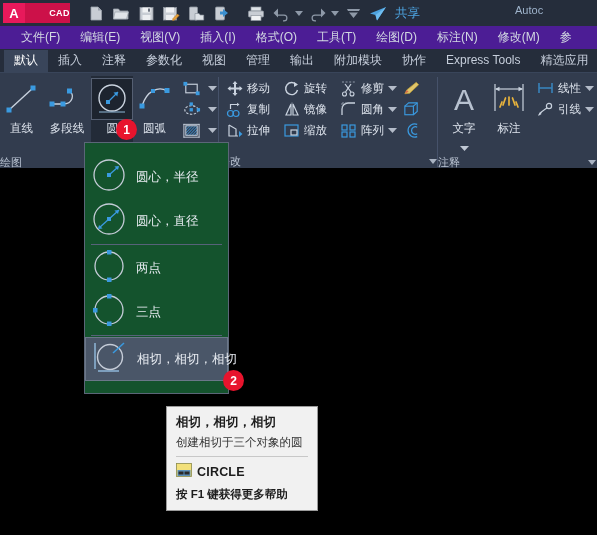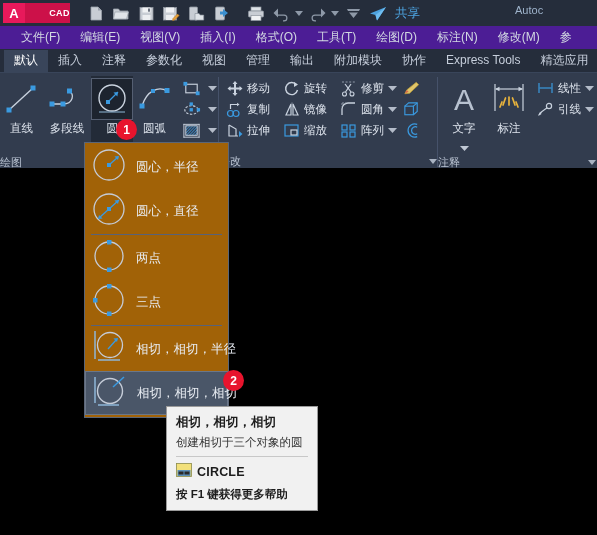--- a/index.html
+++ b/index.html
@@ -246,24 +246,24 @@
     height: 367px;
     background: #000000;
   }
 
   
   .dropdown {
     position: absolute;
     left: 84px;
     top: 142px;
     width: 143px;
-    background: #a16207;
+    background: #14532d;
     border: 1px solid #5b6678;
     z-index: 50;
-    padding: 2px 0;
+    padding: 12px 0;
   }
   .dd-item {
     height: 44px;
     display: flex;
     align-items: center;
     padding-left: 5px;
     gap: 8px;
   }
   .dd-item.hl {
     background: #4a5668;
@@ -918,32 +918,20 @@
         <rect x="17" y="3" width="4.5" height="4.5" fill="#3a9ae0"></rect>
         <rect x="17" y="30.5" width="4.5" height="4.5" fill="#3a9ae0"></rect>
         <rect x="3" y="17" width="4.5" height="4.5" fill="#3a9ae0"></rect>
       </svg>
     </div>
     <div class="dlabel">三点</div>
   </div>
 
   <div class="dd-sep"></div>
 
-  <div class="dd-item">
-    <div>
-      <svg width="38" height="38" viewBox="0 0 38 38">
-        <circle cx="20" cy="17" r="12.5" fill="none" stroke="#c5ccd8" stroke-width="1.3"></circle>
-        <line x1="5" y1="3" x2="5" y2="31" stroke="#8fb7d8" stroke-width="1.5"></line>
-        <line x1="8" y1="32" x2="30" y2="32" stroke="#8fb7d8" stroke-width="1.5"></line>
-        <line x1="18" y1="21" x2="27" y2="11" stroke="#3a9ae0" stroke-width="1.3"></line>
-        <path d="M28 10 l-4.6 0.5 l3.6 3.6 Z" fill="#3a9ae0"></path>
-      </svg>
-    </div>
-    <div class="dlabel">相切，相切，半径</div>
-  </div>
 
   <div class="dd-item hl">
     <div>
       <svg width="38" height="38" viewBox="0 0 38 38">
         <circle cx="19" cy="19" r="12.5" fill="none" stroke="#c5ccd8" stroke-width="1.4"></circle>
         <line x1="4" y1="5" x2="4" y2="31" stroke="#8fb7d8" stroke-width="1.5"></line>
         <line x1="7" y1="33" x2="28" y2="33" stroke="#8fb7d8" stroke-width="1.5"></line>
         <line x1="22" y1="15" x2="33" y2="5" stroke="#3a9ae0" stroke-width="1.5"></line>
       </svg>
     </div>

